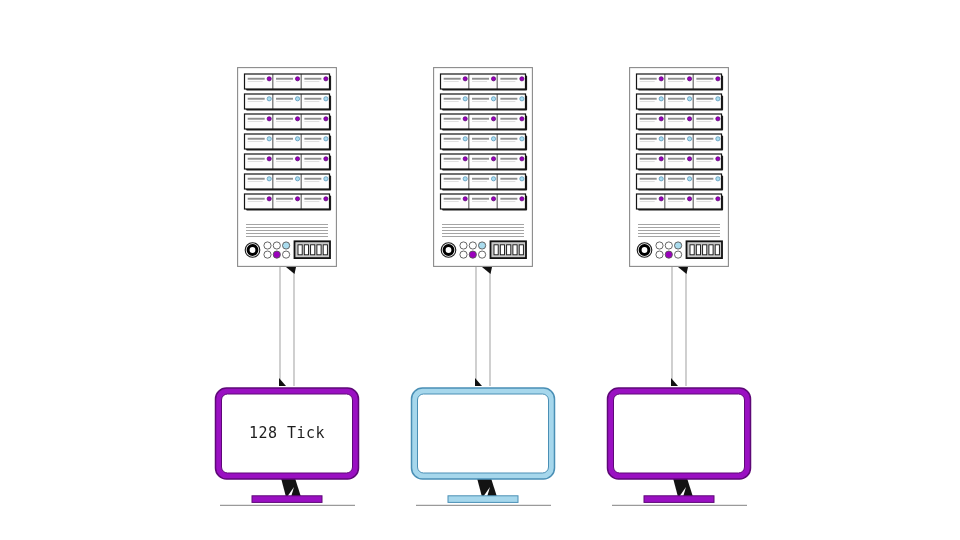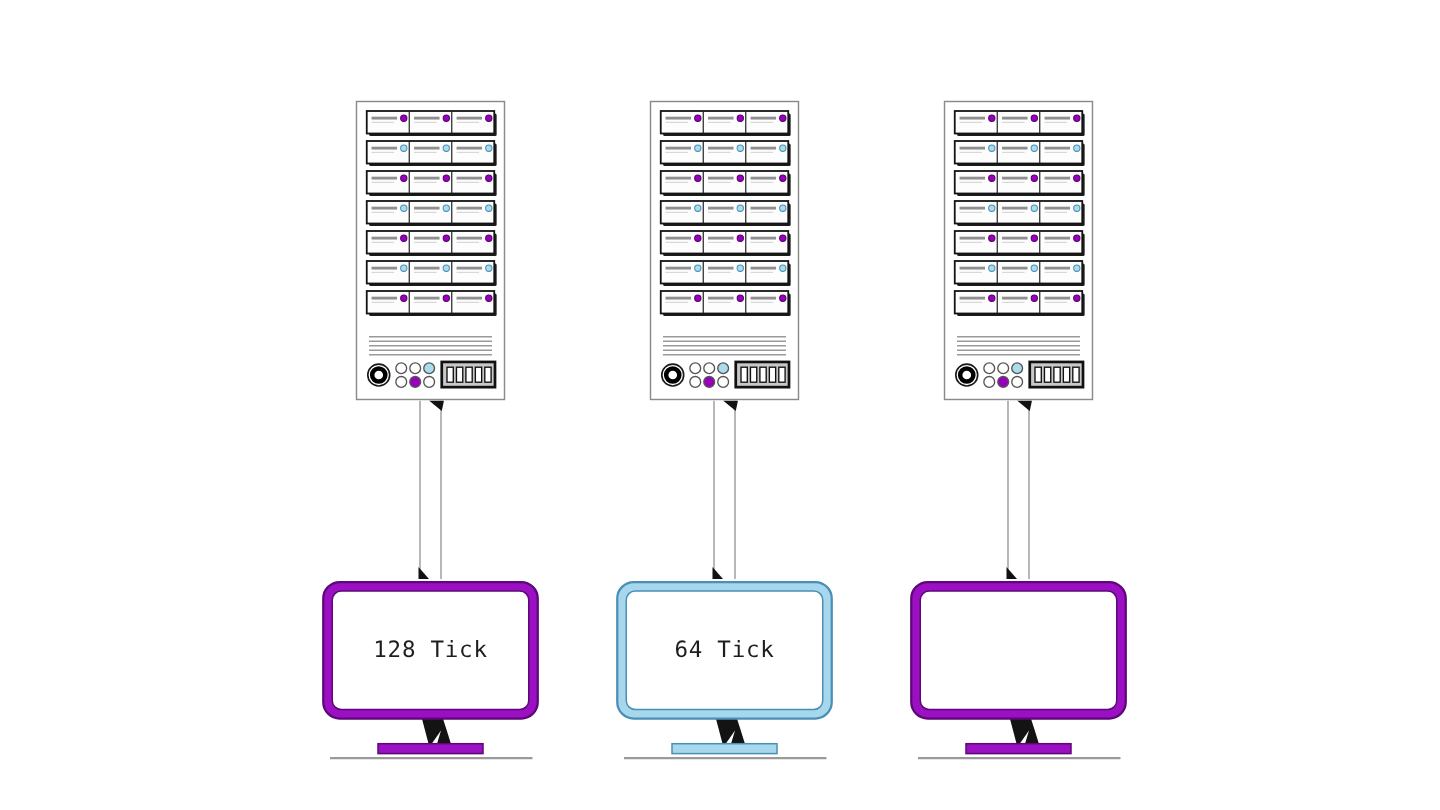--- a/index.html
+++ b/index.html
@@ -312,21 +312,20 @@
 
     <svg class="monitor" viewBox="0 0 150 125">
       <line class="ground" x1="8" y1="120.4" x2="143" y2="120.4"></line>
       <polygon class="stand" points="69,93 83,93 89,112 74,112"></polygon>
       <polygon class="stand-slash" points="75,112 82,102 79,112"></polygon>
       <rect class="base" x="40" y="110.8" width="70" height="6.6"></rect>
       <rect class="frame" x="3.5" y="3" width="143" height="91" rx="11"></rect>
       <rect class="screen" x="9.5" y="9" width="131" height="79" rx="6"></rect>
     </svg>
 
-    <div class="monitor-label">64 Tick</div>
   </div>
     <div class="column" style="left: 604px; --main: #9a10c2; --edge: #5e0877; --led-blue: #aadcee; --led-purple: #9a00bc;">
 
     <svg class="server" viewBox="0 0 100 200">
       <rect class="cabinet" x="0.6" y="0.6" width="98.8" height="198.8"></rect>
       <g class="drive-rows">
           <rect x="9.1" y="8.6" width="85" height="15" fill="#1c1c1c" rx="1"></rect>
           <rect x="7.5" y="7" width="85" height="15" fill="#fdfdfd" stroke="#141414" stroke-width="1.2"></rect>
           <rect x="10.7" y="10.8" width="17" height="1.9" fill="#8f8f8f"></rect>
           <rect x="10.7" y="14.2" width="15" height="0.8" fill="#d8d8d8"></rect>

